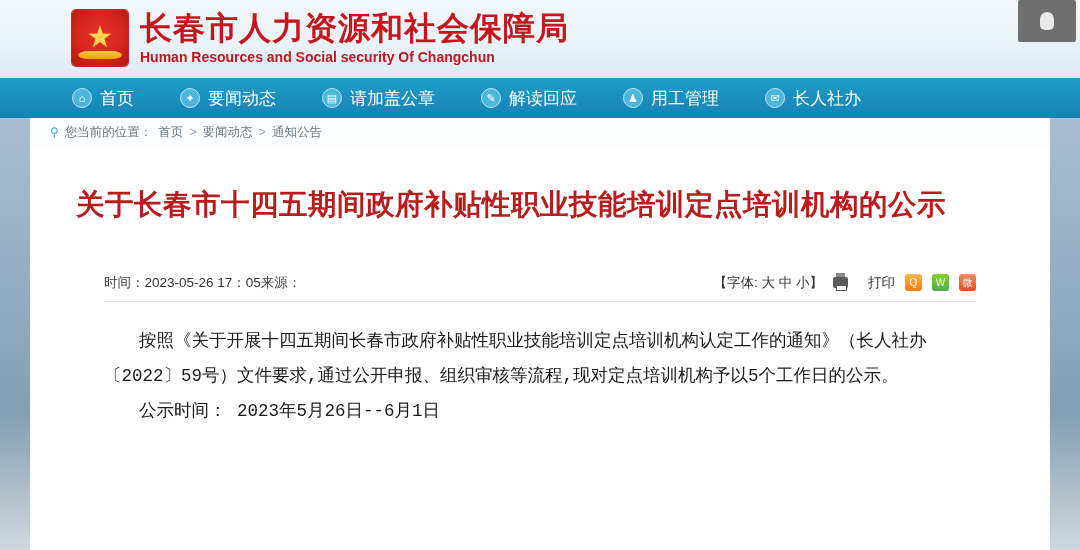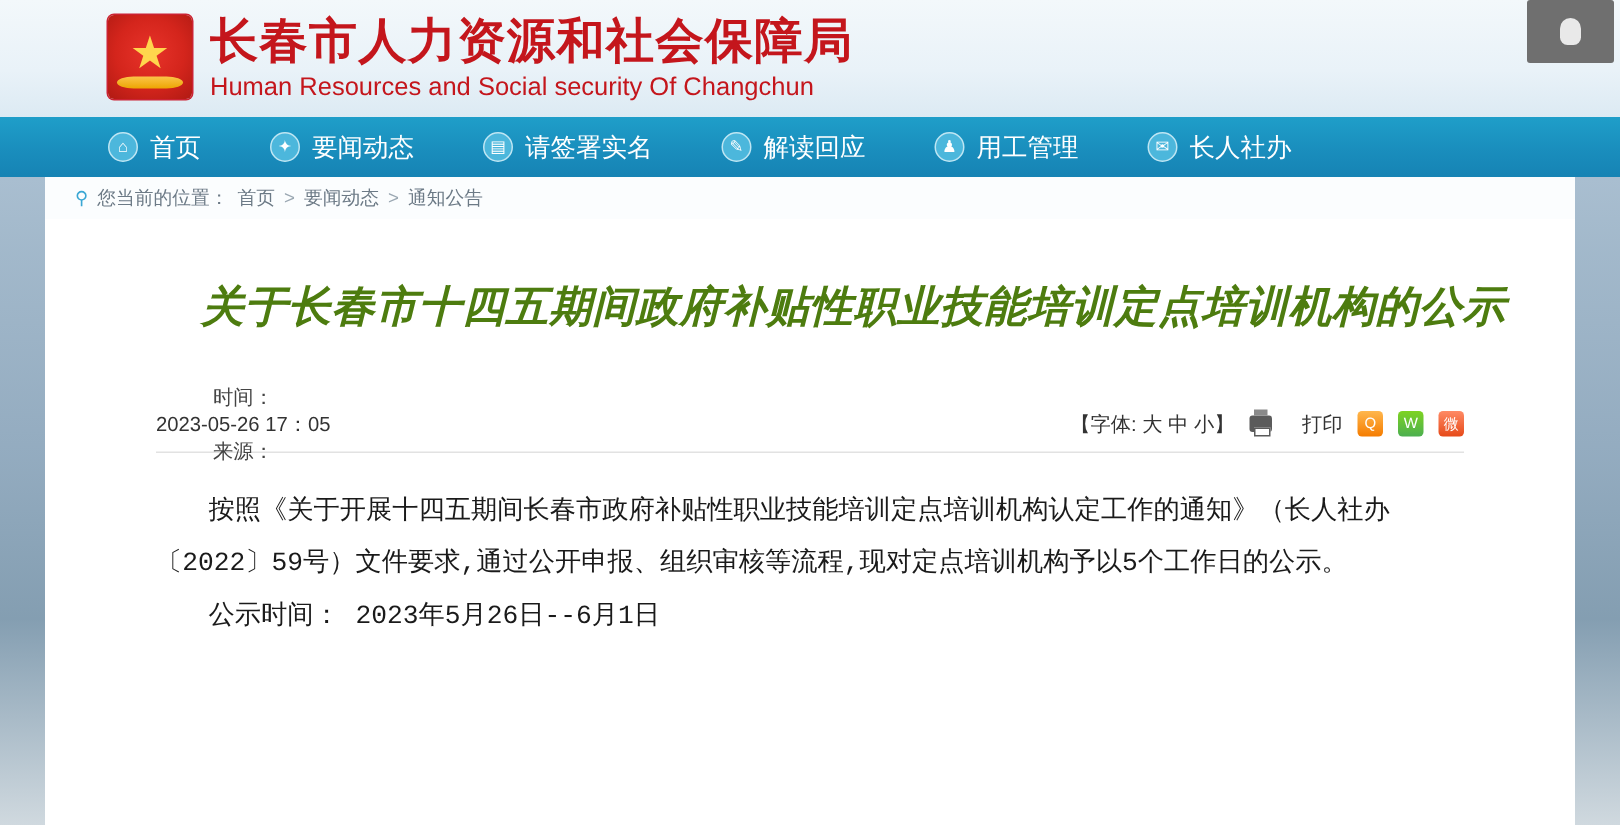--- a/index.html
+++ b/index.html
@@ -51,21 +51,21 @@
     height: 8px; border-radius: 50%/100%;
     background: linear-gradient(180deg,#ffd64d,#f0b400);
     opacity: .9;
   }
   .title-block { line-height: 1; }
   #site-title-cn {
     color: #c4161c; font-size: 32px; font-weight: bold; letter-spacing: 1px;
     white-space: nowrap;
   }
   #site-title-en {
-    color: #c4161c; font-size: 17px; font-weight: normal; margin-top: 6px;
+    color: #c4161c; font-size: 14px; font-weight: bold; margin-top: 6px;
     white-space: nowrap;
   }
   #avatar-box {
     position: absolute; right: 4px; top: 0; width: 58px; height: 42px;
     background: #6f6f6f; border-radius: 2px;
   }
   #avatar-box:after {
     content: ""; position: absolute; left: 50%; top: 50%;
     transform: translate(-50%,-50%);
     width: 14px; height: 18px; border-radius: 7px 7px 5px 5px;
@@ -107,31 +107,31 @@
   #crumb .pin {
     color: #3aa7d4; font-size: 12px;
   }
   #crumb .sep { color: #9aa7b2; }
   #crumb a { color: #6c7a86; text-decoration: none; }
 
   #doc {
     padding: 0 46px;
   }
   #doc-title {
-    margin: 40px 0 0 0; text-align: right;
-    font-size: 28.5px; font-weight: bold; color: #4d7c0f;
-    letter-spacing: .5px; white-space: nowrap; font-style: italic;
+    margin: 40px 0 0 0; text-align: left;
+    font-size: 28.5px; font-weight: bold; color: #b91c1c;
+    letter-spacing: .5px; white-space: nowrap;
   }
   #meta-row {
     margin: 40px 28px 0 28px; height: 38px;
     display: flex; align-items: center; justify-content: space-between;
     font-size: 13.5px; color: #333;
     border-bottom: 1px solid #e2e2e2;
   }
-  #meta-left { display: flex; align-items: center; gap: 0; flex-direction: column; }
+  #meta-left { display: flex; align-items: flex-end; gap: 0; }
   #meta-left .lbl { color: #444; }
   #meta-right { display: flex; align-items: center; gap: 10px; }
   #font-size-ctrl { color: #333; }
   #print-btn { display: flex; align-items: center; gap: 20px; color: #333; cursor: pointer; }
   .printer {
     width: 15px; height: 11px; background: #5b5b5b; border-radius: 2px; position: relative;
   }
   .printer:before {
     content: ""; position: absolute; left: 3px; top: -4px; width: 9px; height: 4px; background: #8a8a8a;
   }
@@ -180,21 +180,21 @@
       <div class="nav-item">
         <span class="nav-ico">⌂</span>
         <span>首页</span>
       </div>
       <div class="nav-item">
         <span class="nav-ico">✦</span>
         <span>要闻动态</span>
       </div>
       <div class="nav-item">
         <span class="nav-ico">▤</span>
-        <span>请签署实名</span>
+        <span>请加盖公章</span>
       </div>
       <div class="nav-item">
         <span class="nav-ico">✎</span>
         <span>解读回应</span>
       </div>
       <div class="nav-item">
         <span class="nav-ico">♟</span>
         <span>用工管理</span>
       </div>
       <div class="nav-item">

